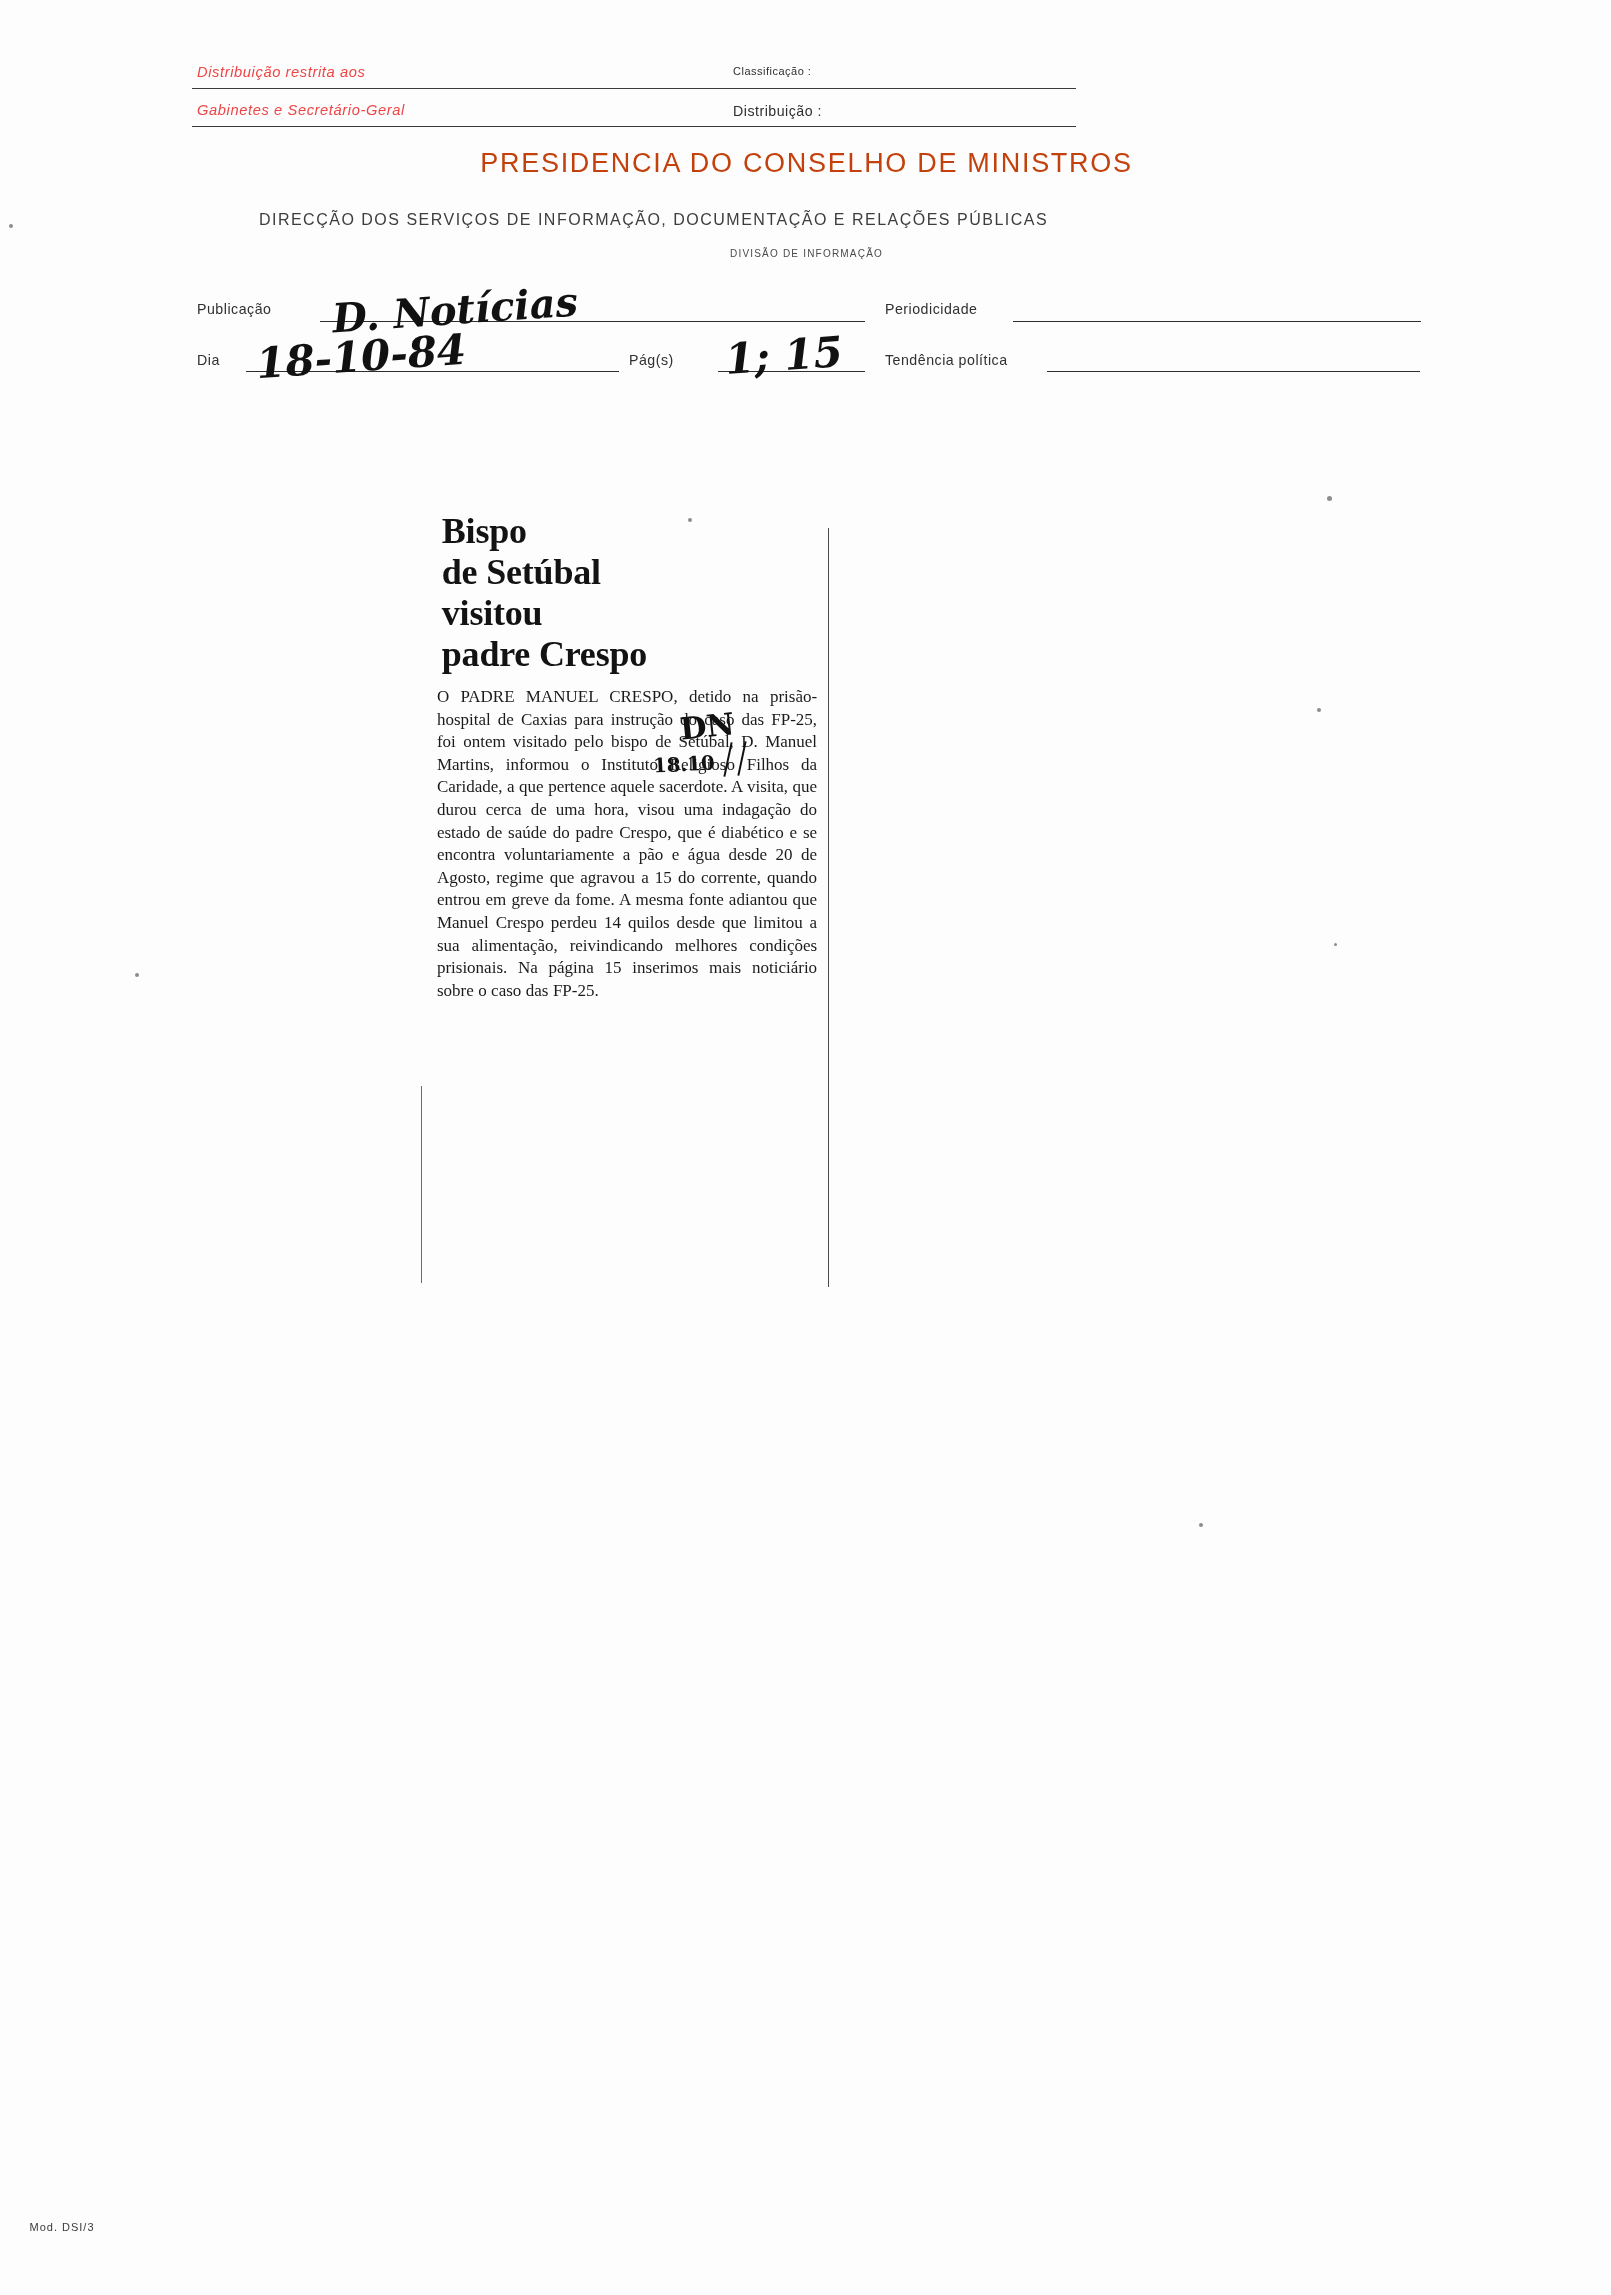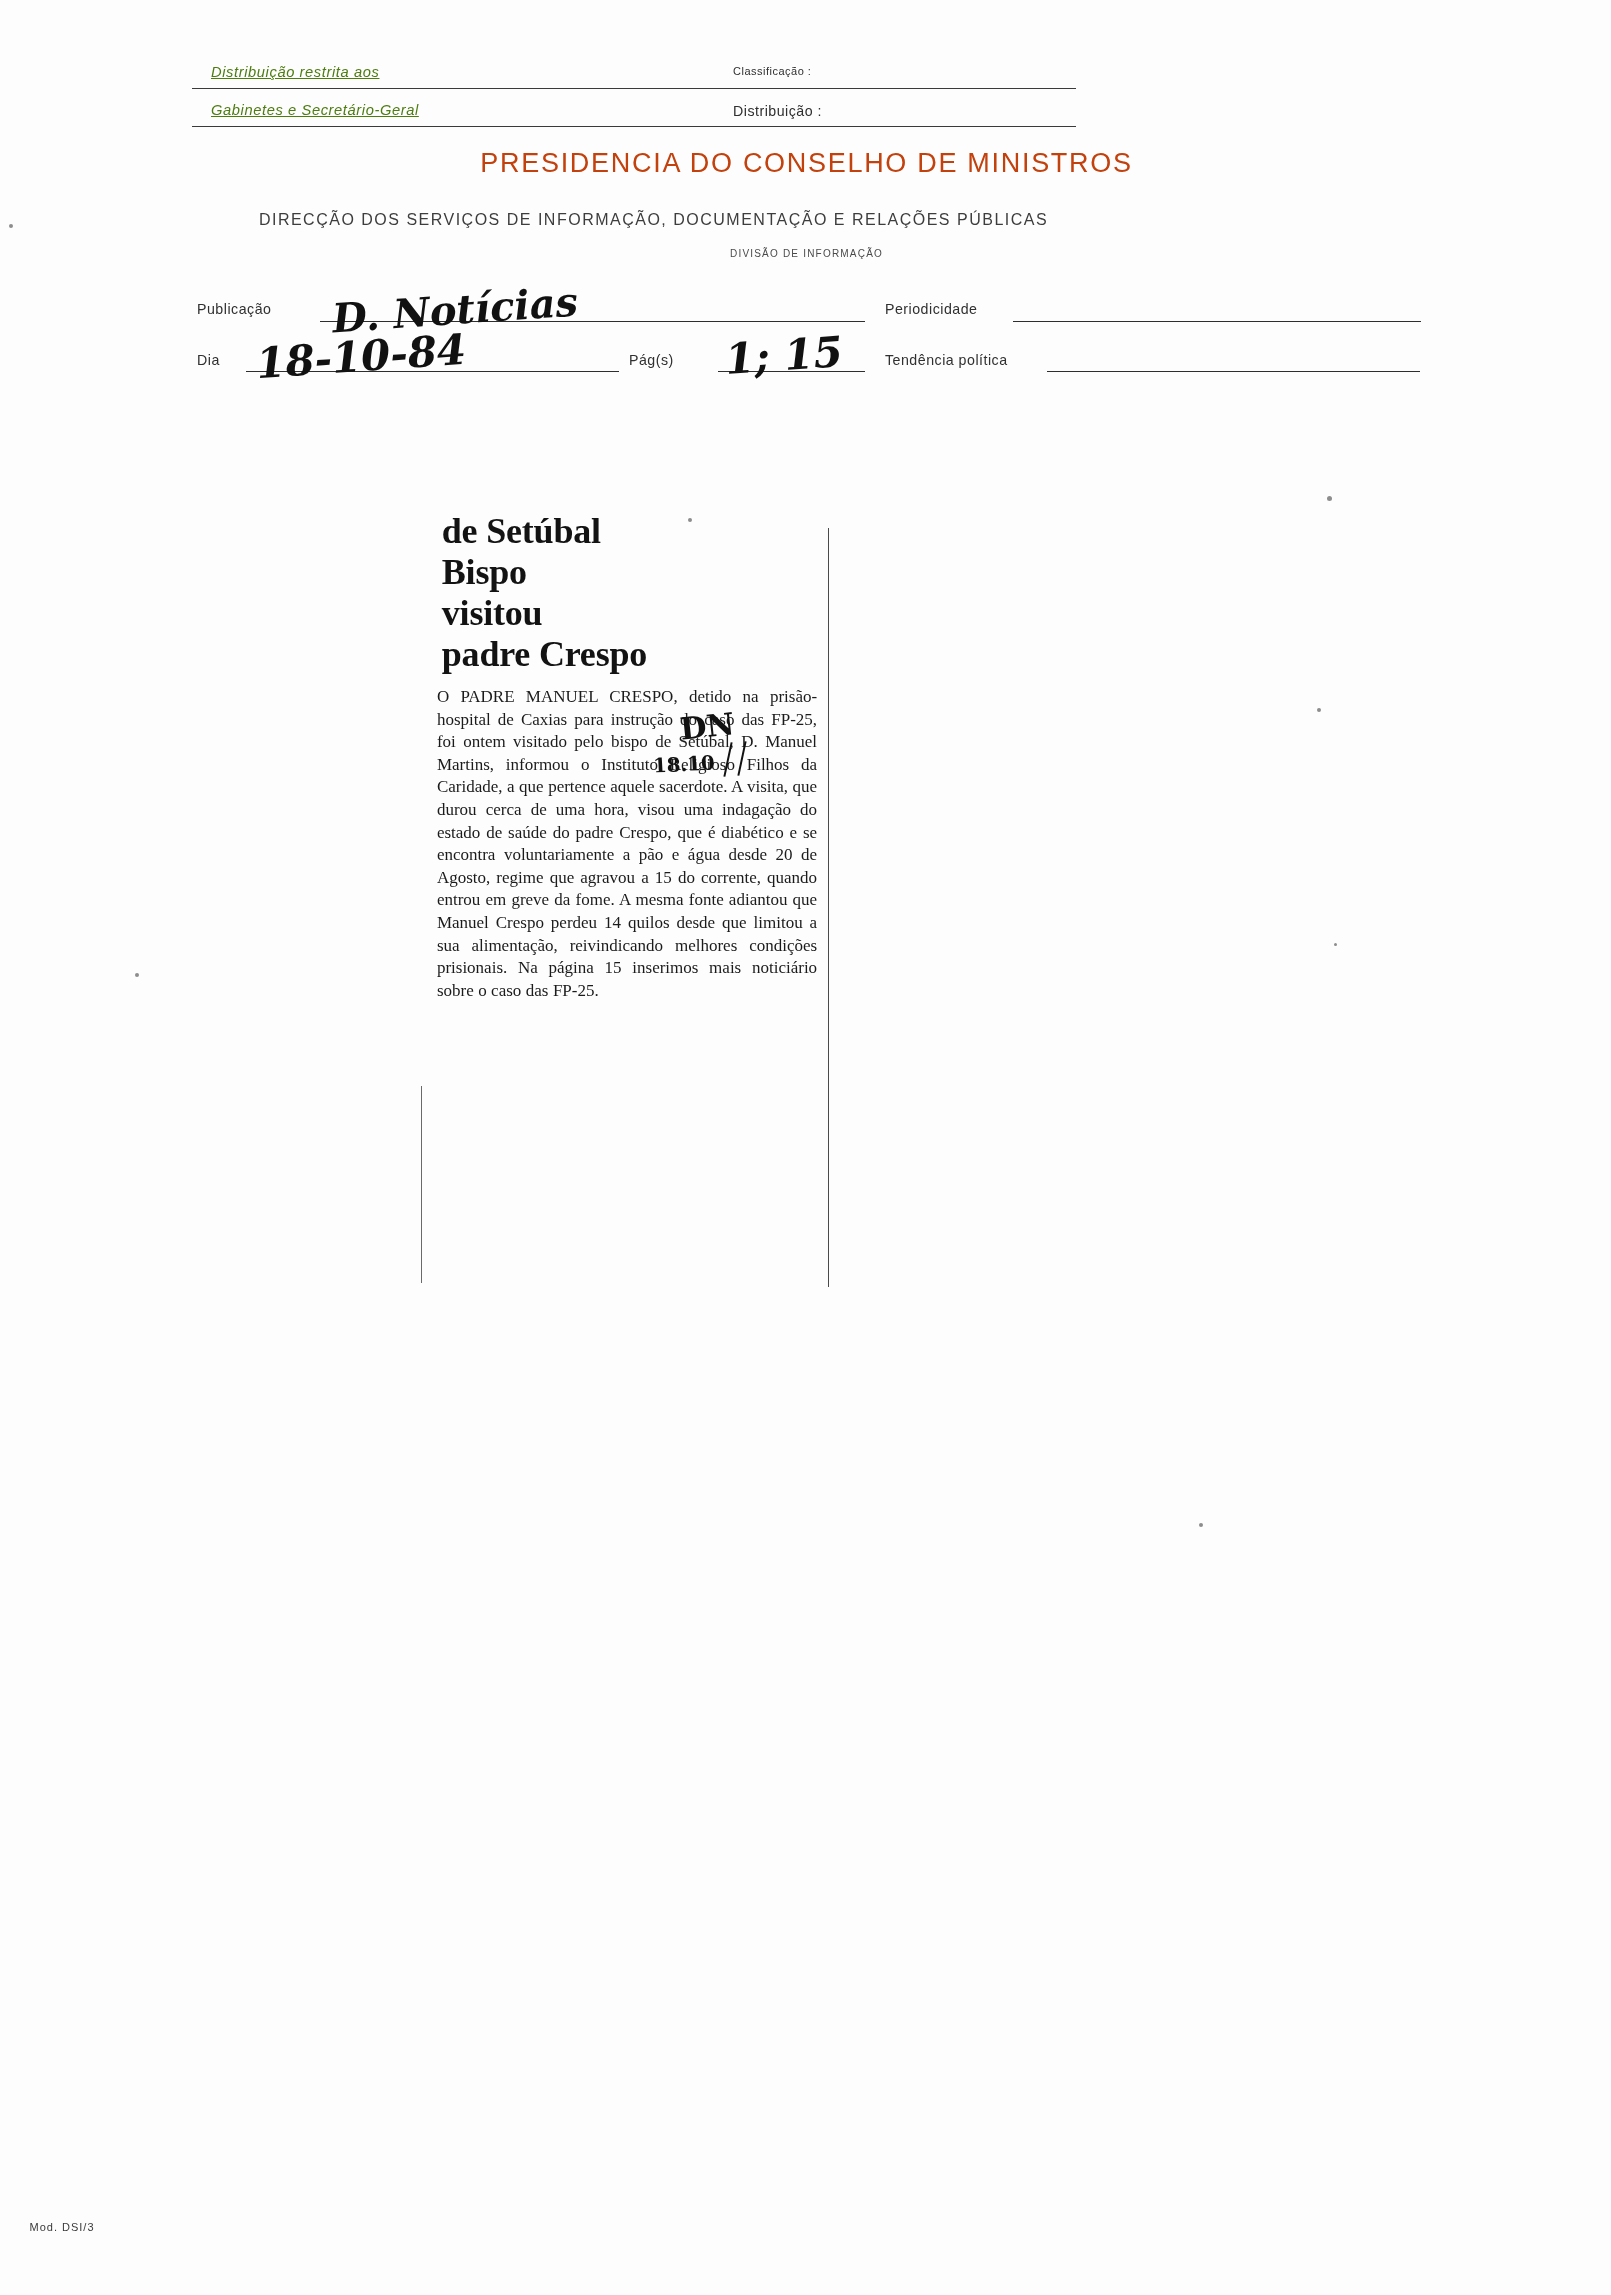--- a/index.html
+++ b/index.html
@@ -31,27 +31,26 @@
   }
 
   .row-top {
     position: relative;
     height: 64px;
   }
 
   .restricted-line-1,
   .restricted-line-2 {
     position: absolute;
-    left: 14px;
+    left: 0;
     font-style: italic;
     font-size: 14.7px;
     letter-spacing: 0.6px;
-    color: #4d7c0f;
-    white-space: nowrap;
-    text-decoration: underline;
+    color: #ef4444;
+    white-space: nowrap;
   }
   .restricted-line-1 { top: 0px; }
   .restricted-line-2 { top: 38px; }
 
   .rule-1, .rule-2 {
     position: absolute;
     left: -4.9px;
     width: 884px;
     border-bottom: 1px solid #3a3a3a;
   }
@@ -293,22 +292,22 @@
       <div class="hand" style="left:865px; top:4.9px; font-size:22.6px;"></div>
     </div>
 
   </div>
 
   <div class="clipping">
     <div class="clip-border-right"></div>
     <div class="clip-border-left"></div>
 
     <div class="headline">
+      <div>Bispo</div>
       <div>de Setúbal</div>
-      <div>Bispo</div>
       <div>visitou</div>
       <div>padre Crespo</div>
     </div>
 
     <div class="hand-dn">DN</div>
     <div class="hand-date">18.10</div>
     <div class="hand-slash"></div>
     <div class="hand-slash2"></div>
 
     <div class="article-body lead">O PADRE MANUEL CRESPO, detido na prisão-hospital de Caxias para instrução do caso das FP-25, foi ontem visitado pelo bispo de Setúbal, D. Manuel Martins, informou o Instituto Religioso Filhos da Caridade, a que pertence aquele sacerdote. A visita, que durou cerca de uma hora, visou uma indagação do estado de saúde do padre Crespo, que é diabético e se encontra voluntariamente a pão e água desde 20 de Agosto, regime que agravou a 15 do corrente, quando entrou em greve da fome. A mesma fonte adiantou que Manuel Crespo perdeu 14 quilos desde que limitou a sua alimentação, reivindicando melhores condições prisionais. Na página 15 inserimos mais noticiário sobre o caso das FP-25.</div>

